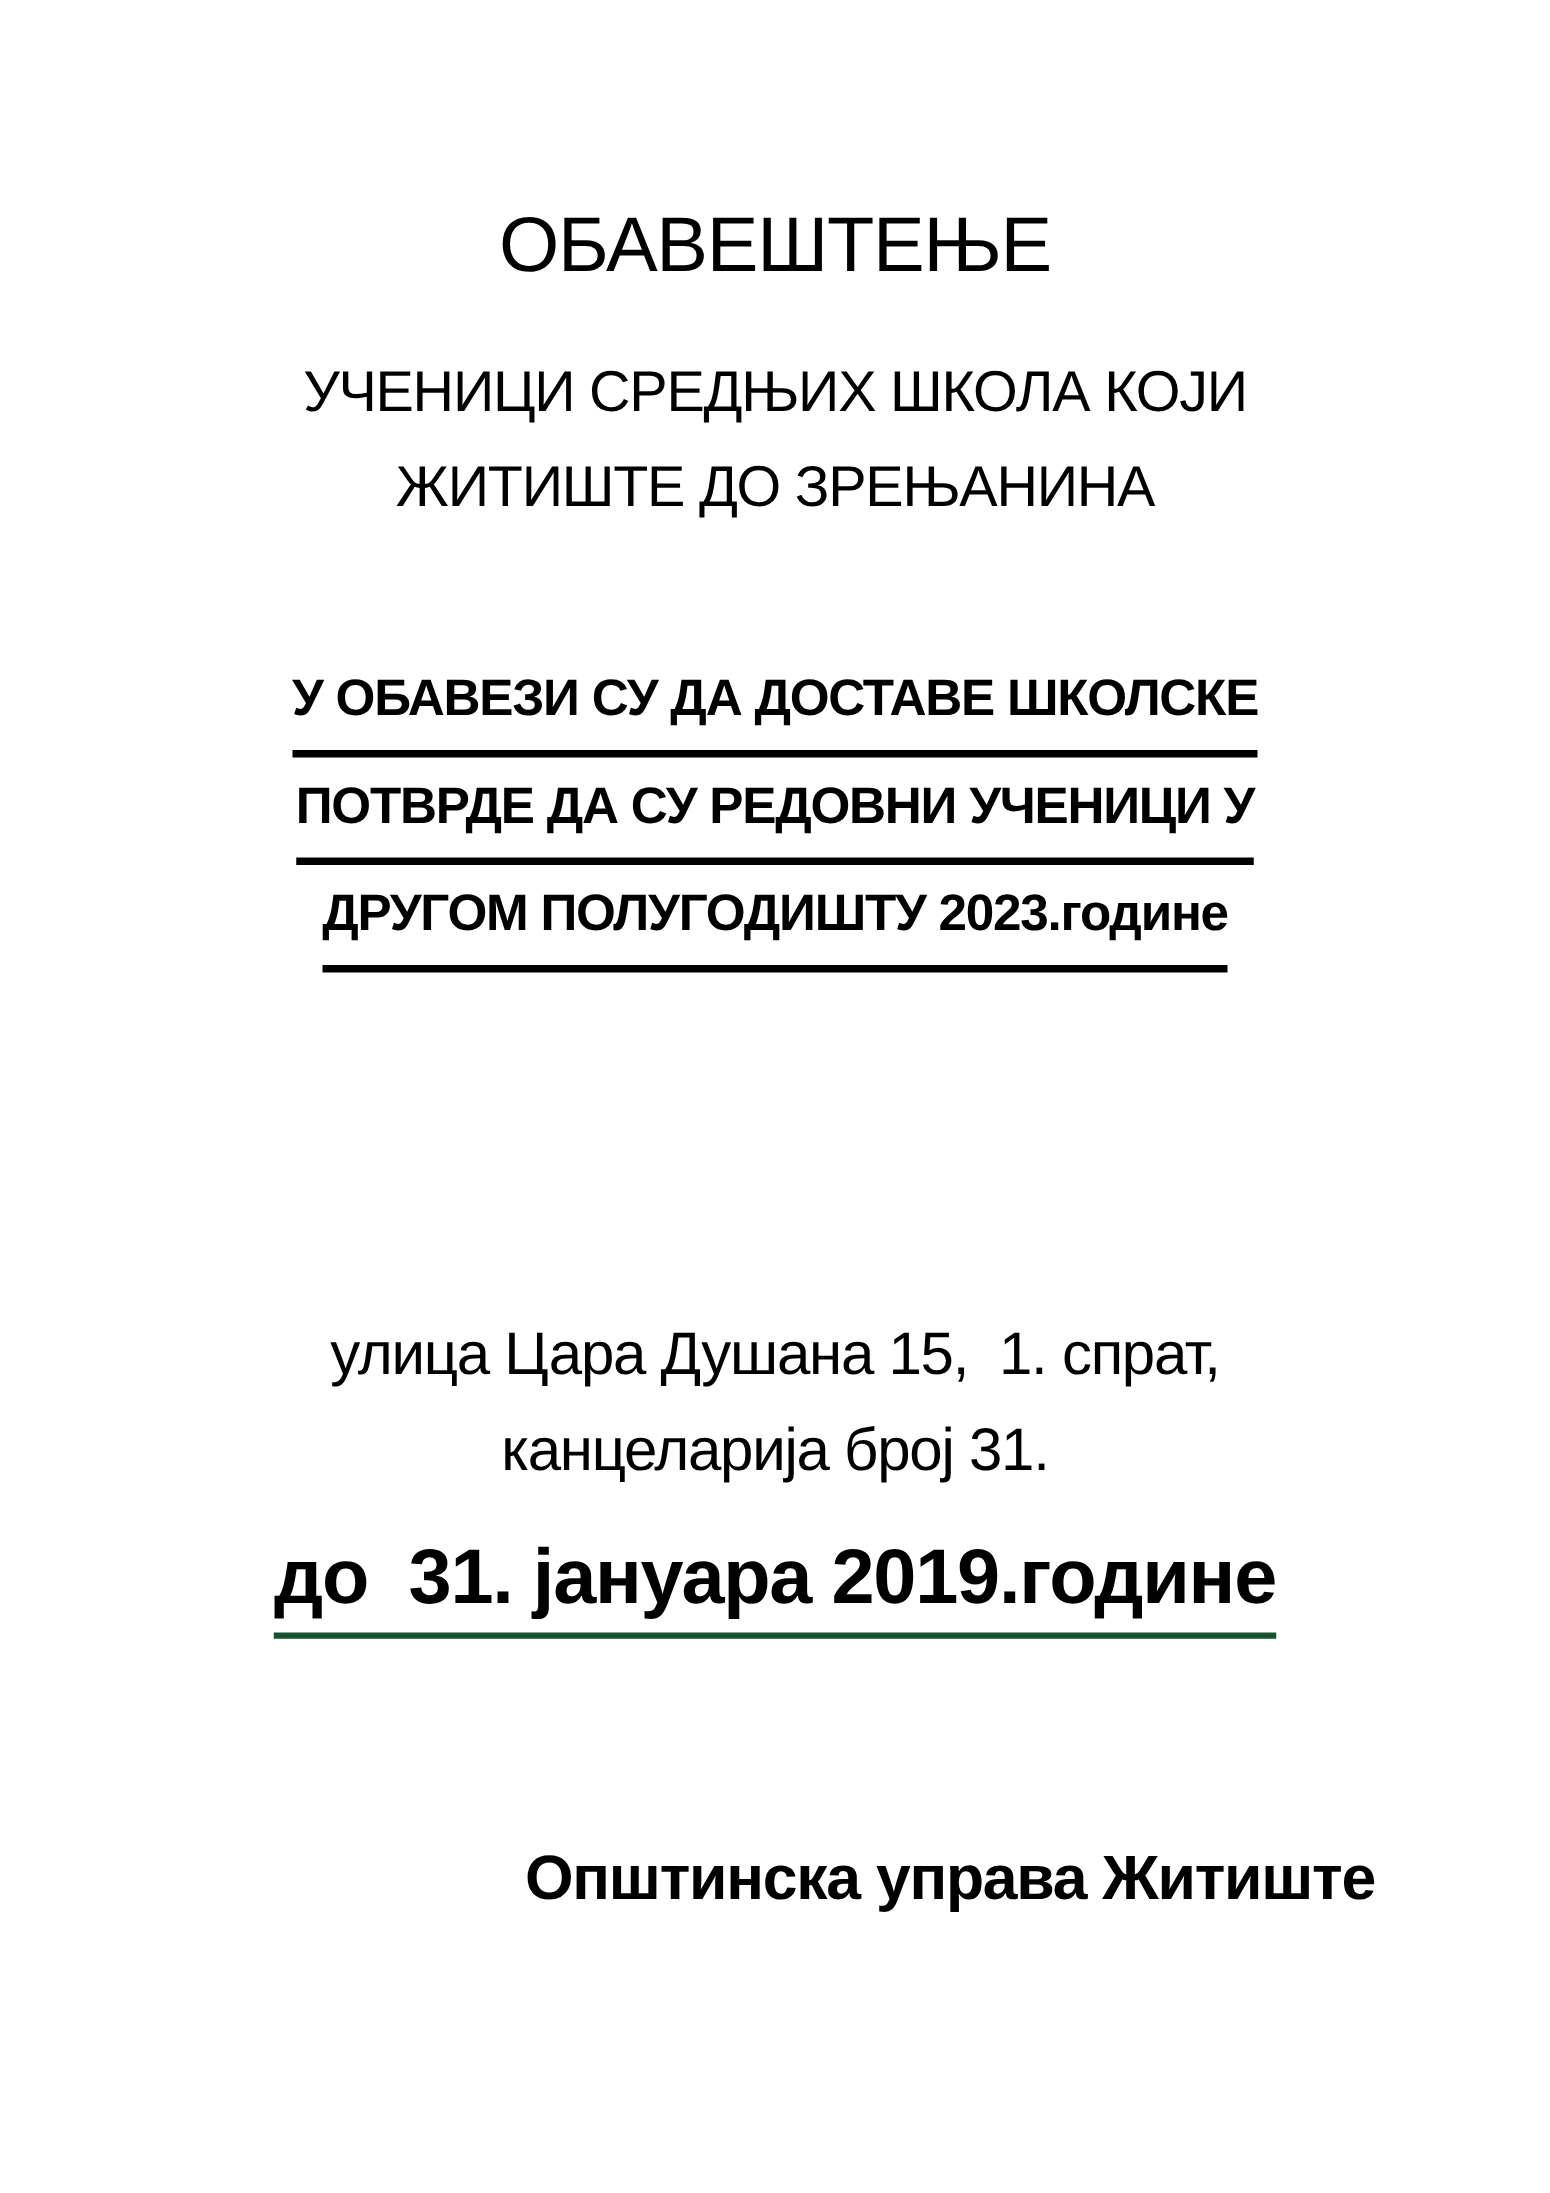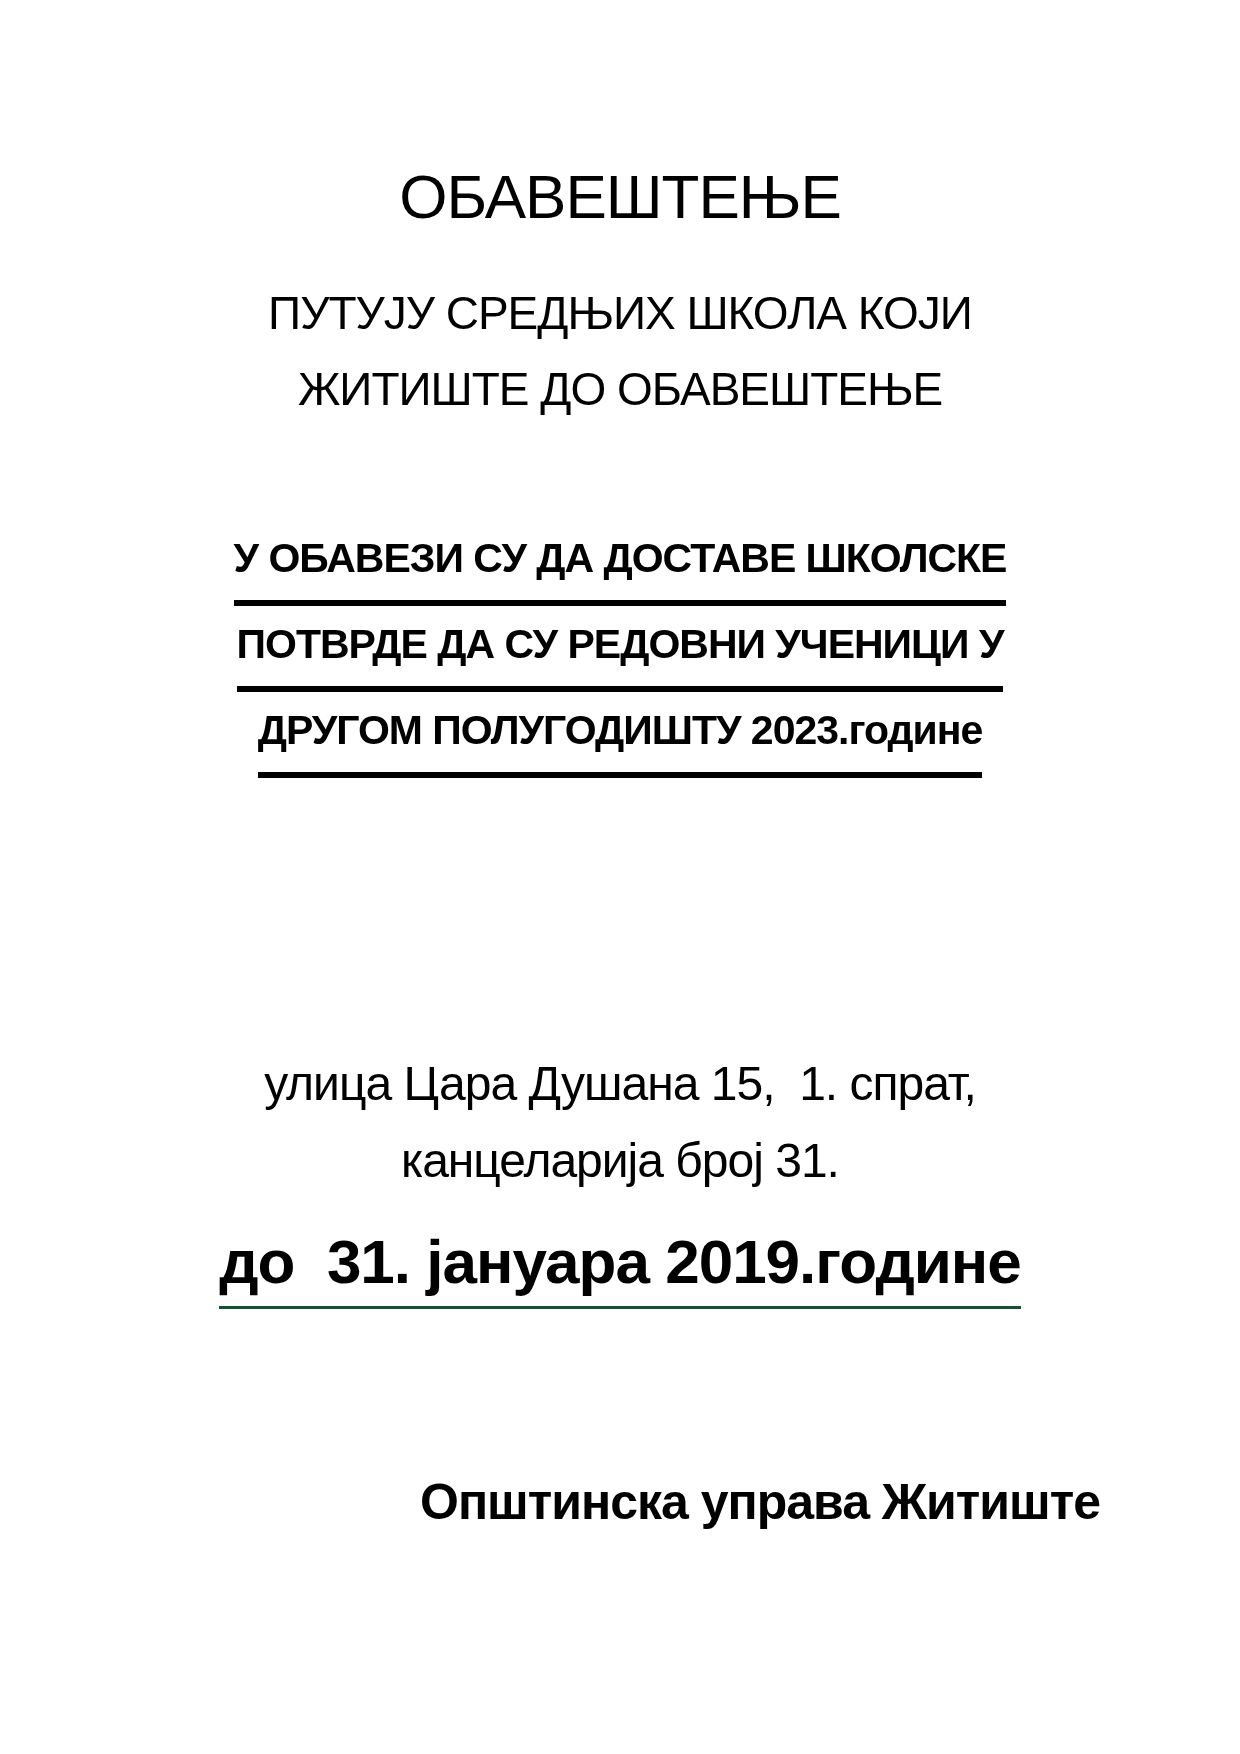--- a/index.html
+++ b/index.html
@@ -68,21 +68,21 @@
     letter-spacing: -1px;
   }
   .deadline {
     top: 1222px;
     font-size: 62px;
     font-weight: 700;
     line-height: 80px;
     letter-spacing: -1px;
   }
   .deadline .u {
-    border-bottom: 3px solid #14532d;
+    border-bottom: 5px solid #14532d;
     padding-bottom: 4px;
   }
   .signature {
     top: 1472px;
     left: 380px;
     right: auto;
     width: 760px;
     font-size: 50px;
     font-weight: 700;
     line-height: 60px;
@@ -90,22 +90,22 @@
   }
 </style>
 </head>
 <body>
 
 <div class="page">
 
   <div class="block title">ОБАВЕШТЕЊЕ</div>
 
   <div class="block intro">
-    <div class="line">ПУТУЈУ СРЕДЊИХ ШКОЛА КОЈИ</div>
-    <div class="line">ЖИТИШТЕ ДО ОБАВЕШТЕЊЕ</div>
+    <div class="line">УЧЕНИЦИ СРЕДЊИХ ШКОЛА КОЈИ</div>
+    <div class="line">ЖИТИШТЕ ДО ЗРЕЊАНИНА</div>
   </div>
 
   <div class="block obligation">
     <div class="line"><span class="u">У ОБАВЕЗИ СУ ДА ДОСТАВЕ ШКОЛСКЕ</span></div>
     <div class="line"><span class="u">ПОТВРДЕ ДА СУ РЕДОВНИ УЧЕНИЦИ У</span></div>
     <div class="line"><span class="u">ДРУГОМ ПОЛУГОДИШТУ 2023.године</span></div>
   </div>
 
 
   <div class="block address">

